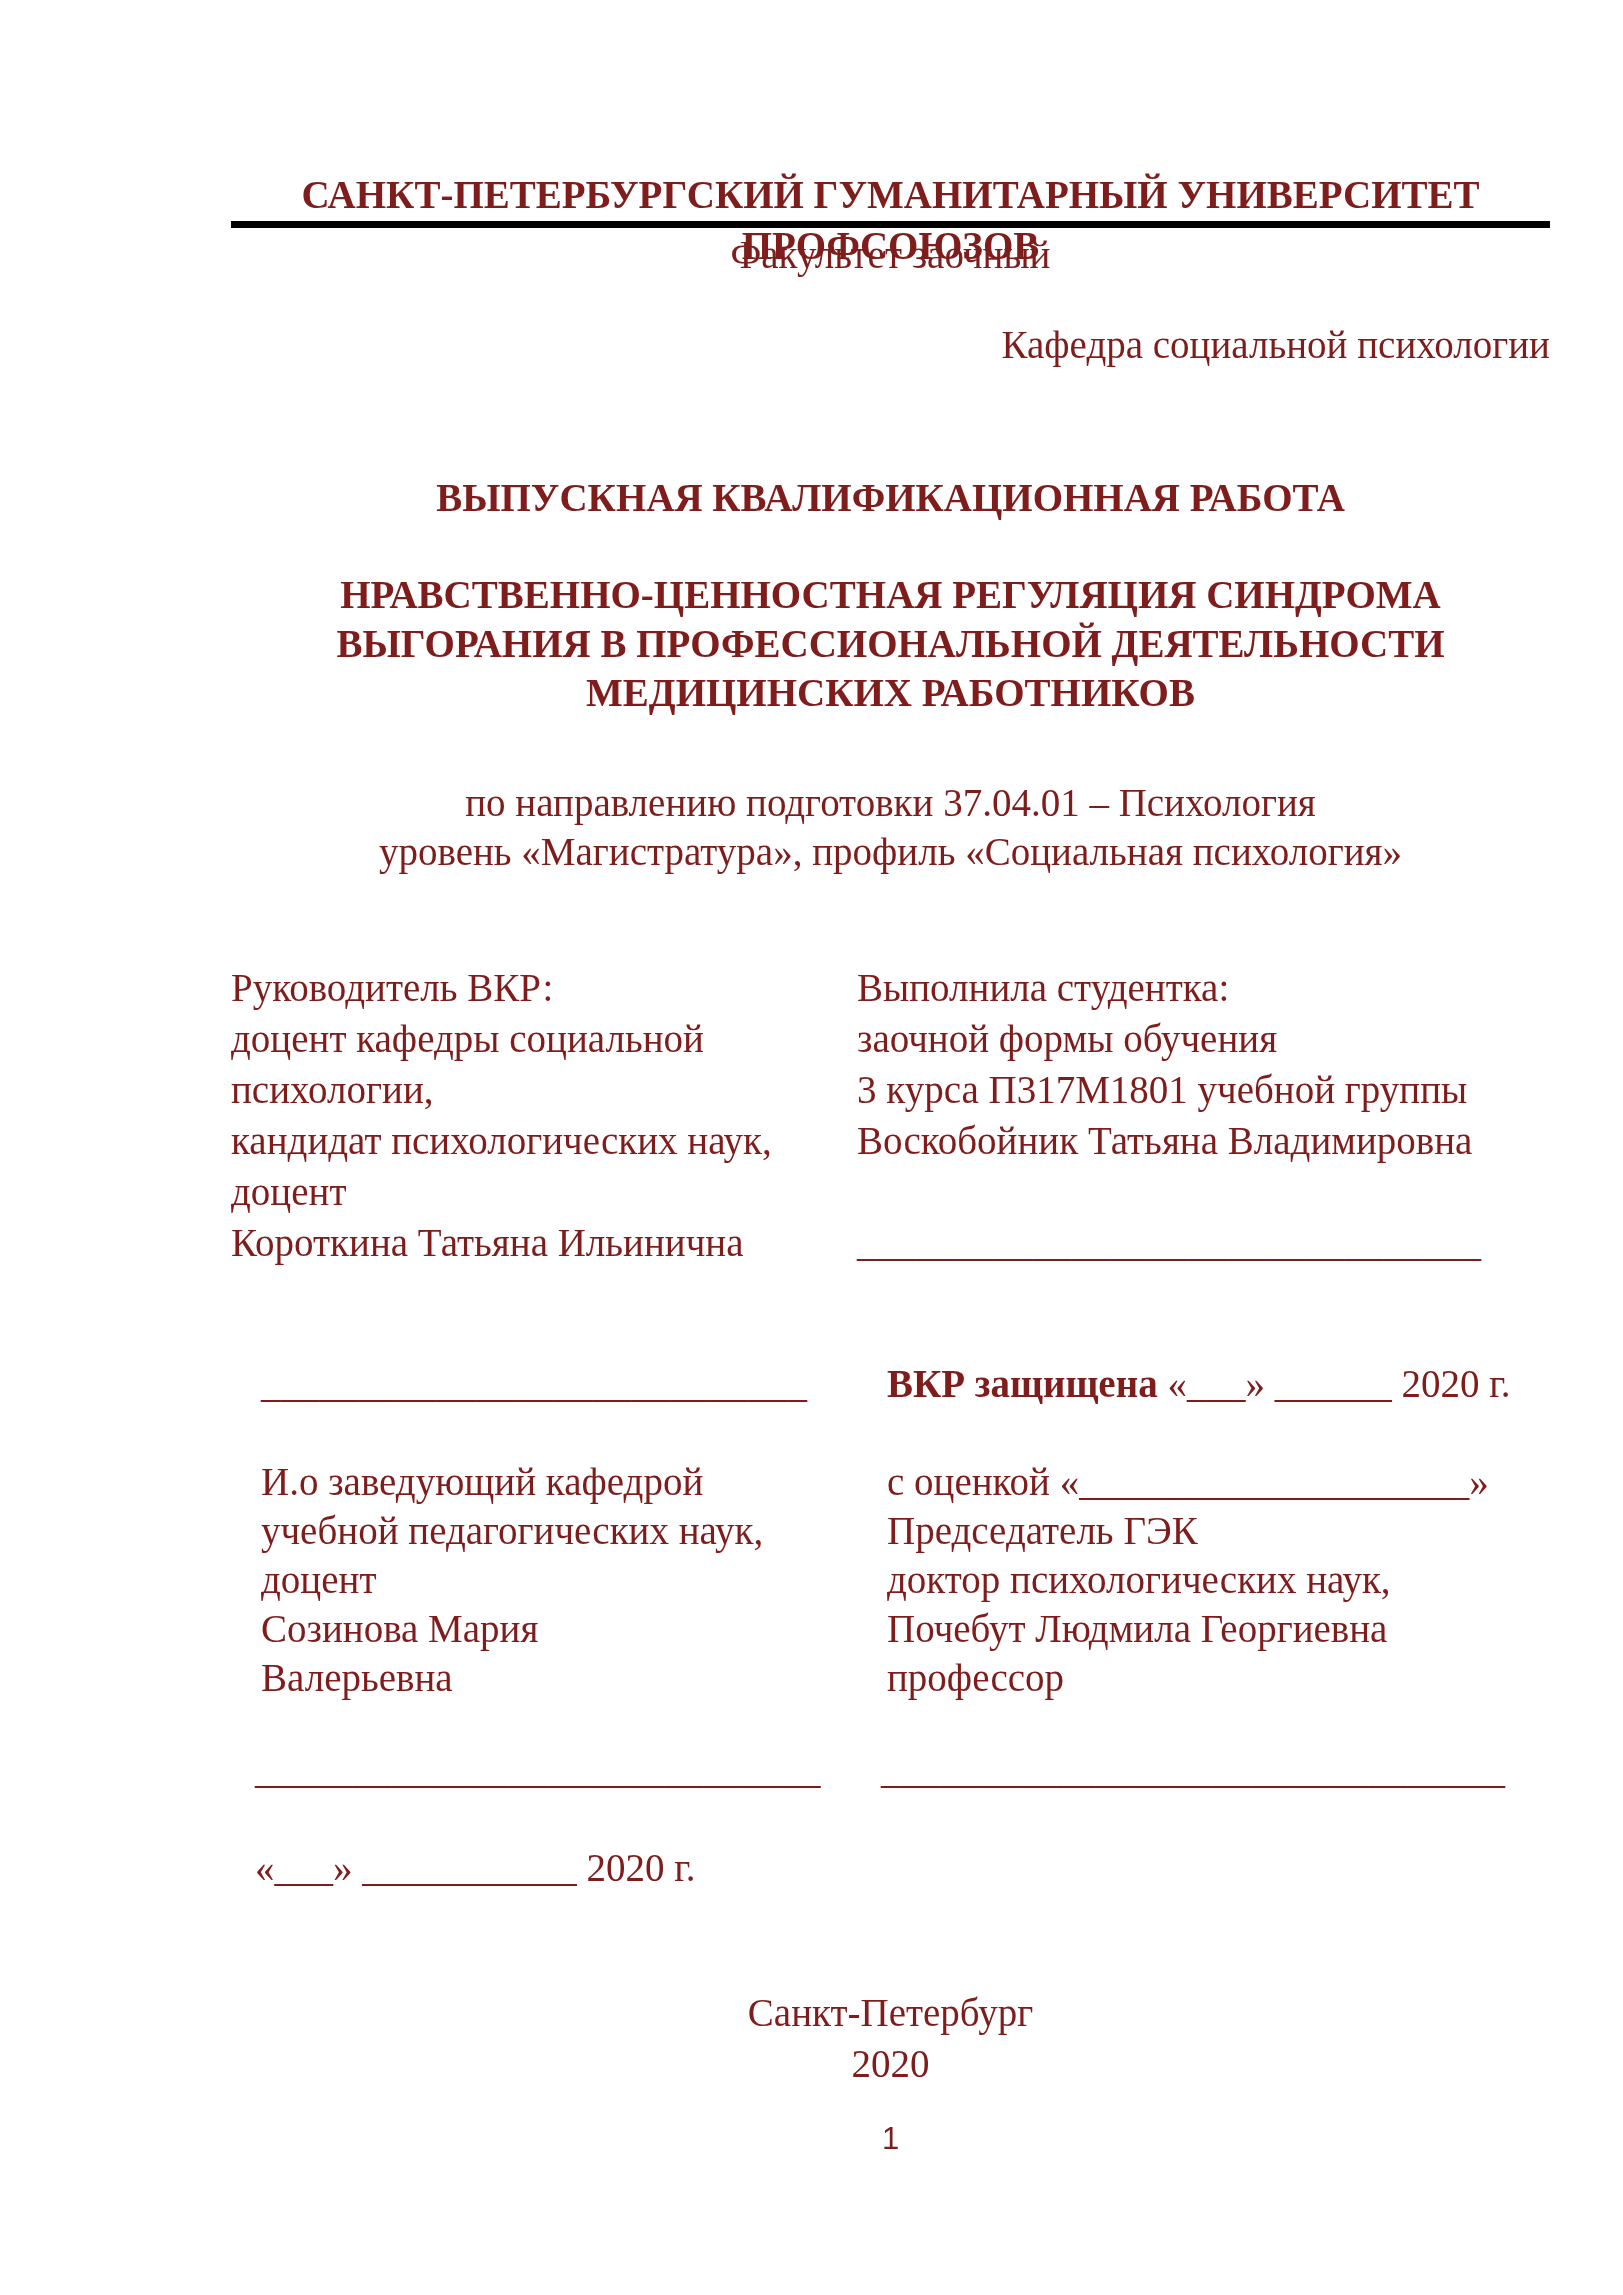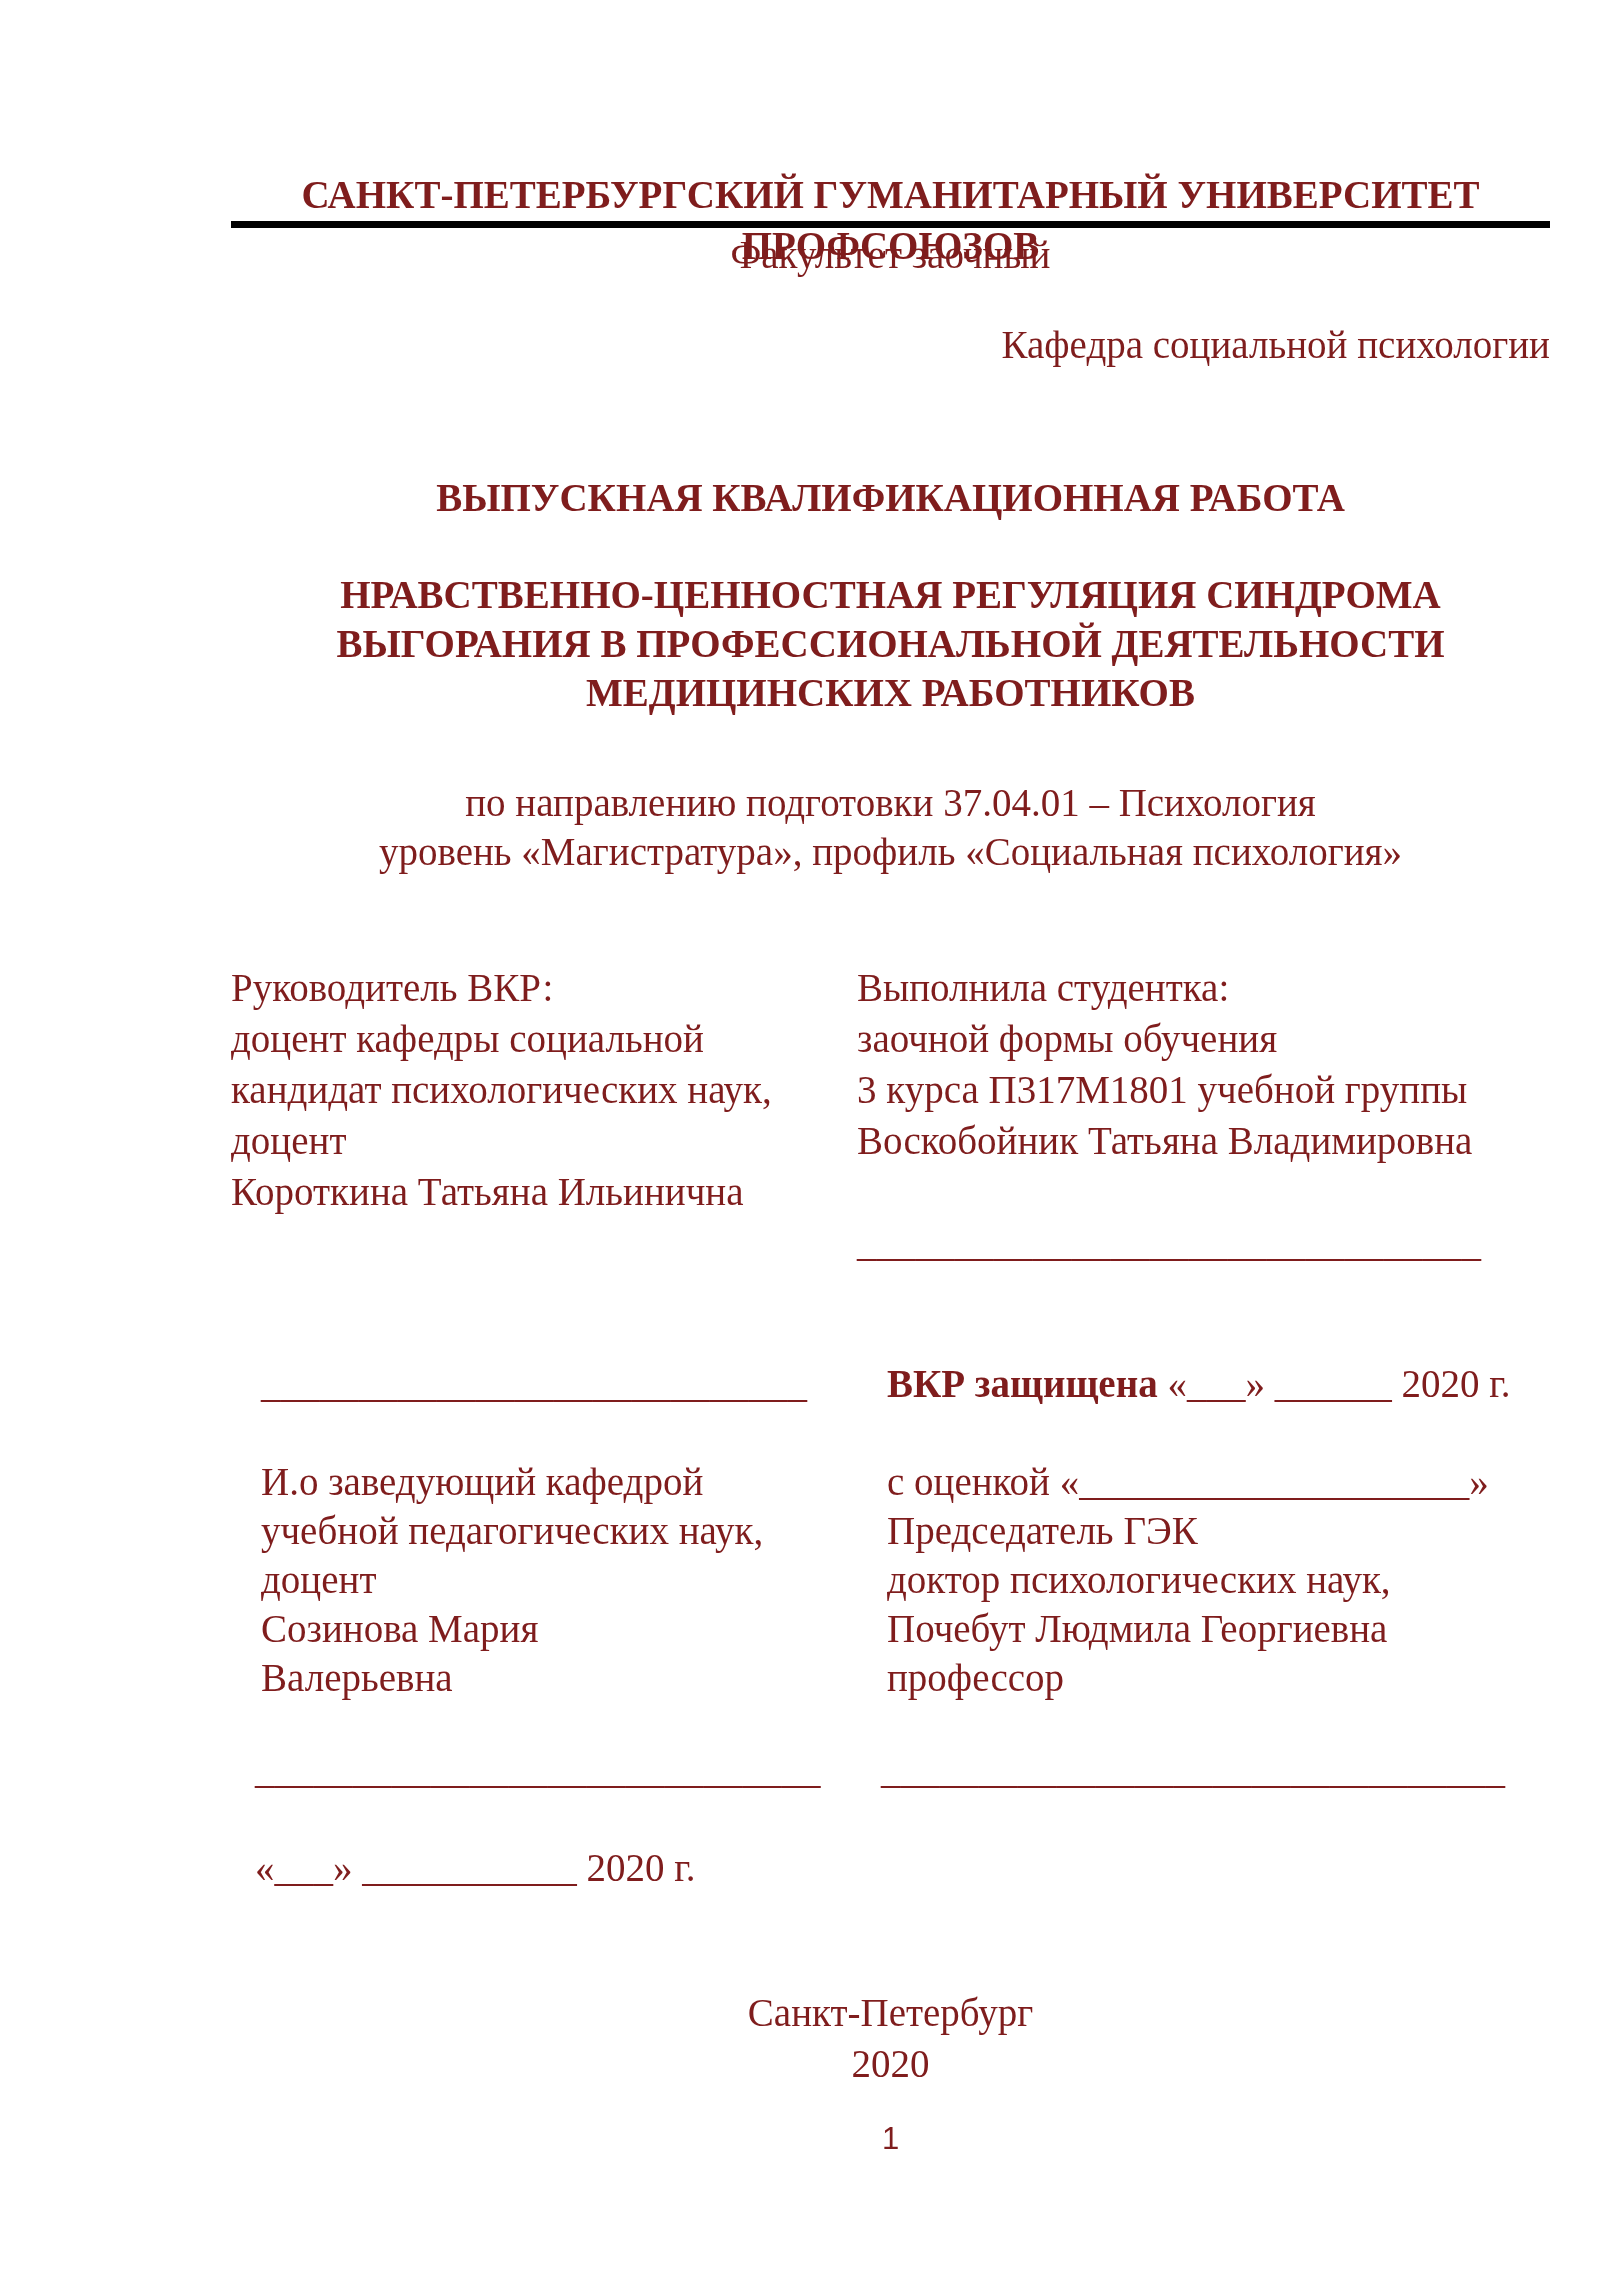--- a/index.html
+++ b/index.html
@@ -54,20 +54,21 @@
 
   <div class="content center lh62" style="top:778px;">
     <div class="ln">по направлению подготовки 37.04.01 – Психология</div>
     <div class="ln">уровень «Магистратура», профиль «Социальная психология»</div>
   </div>
 
   <div class="cols lh65" style="top:962px;height:306px;">
     <div class="col-l">
       <div class="ln">Руководитель ВКР:</div>
       <div class="ln">доцент кафедры социальной</div>
+      <div class="ln">психологии,</div>
       <div class="ln">кандидат психологических наук,</div>
       <div class="ln">доцент</div>
       <div class="ln">Короткина Татьяна Ильинична</div>
     </div>
     <div class="col-r">
       <div class="ln">Выполнила студентка:</div>
       <div class="ln">заочной формы обучения</div>
       <div class="ln">3 курса П317М1801 учебной группы</div>
       <div class="ln">Воскобойник Татьяна Владимировна</div>
       <div class="ln"></div>

